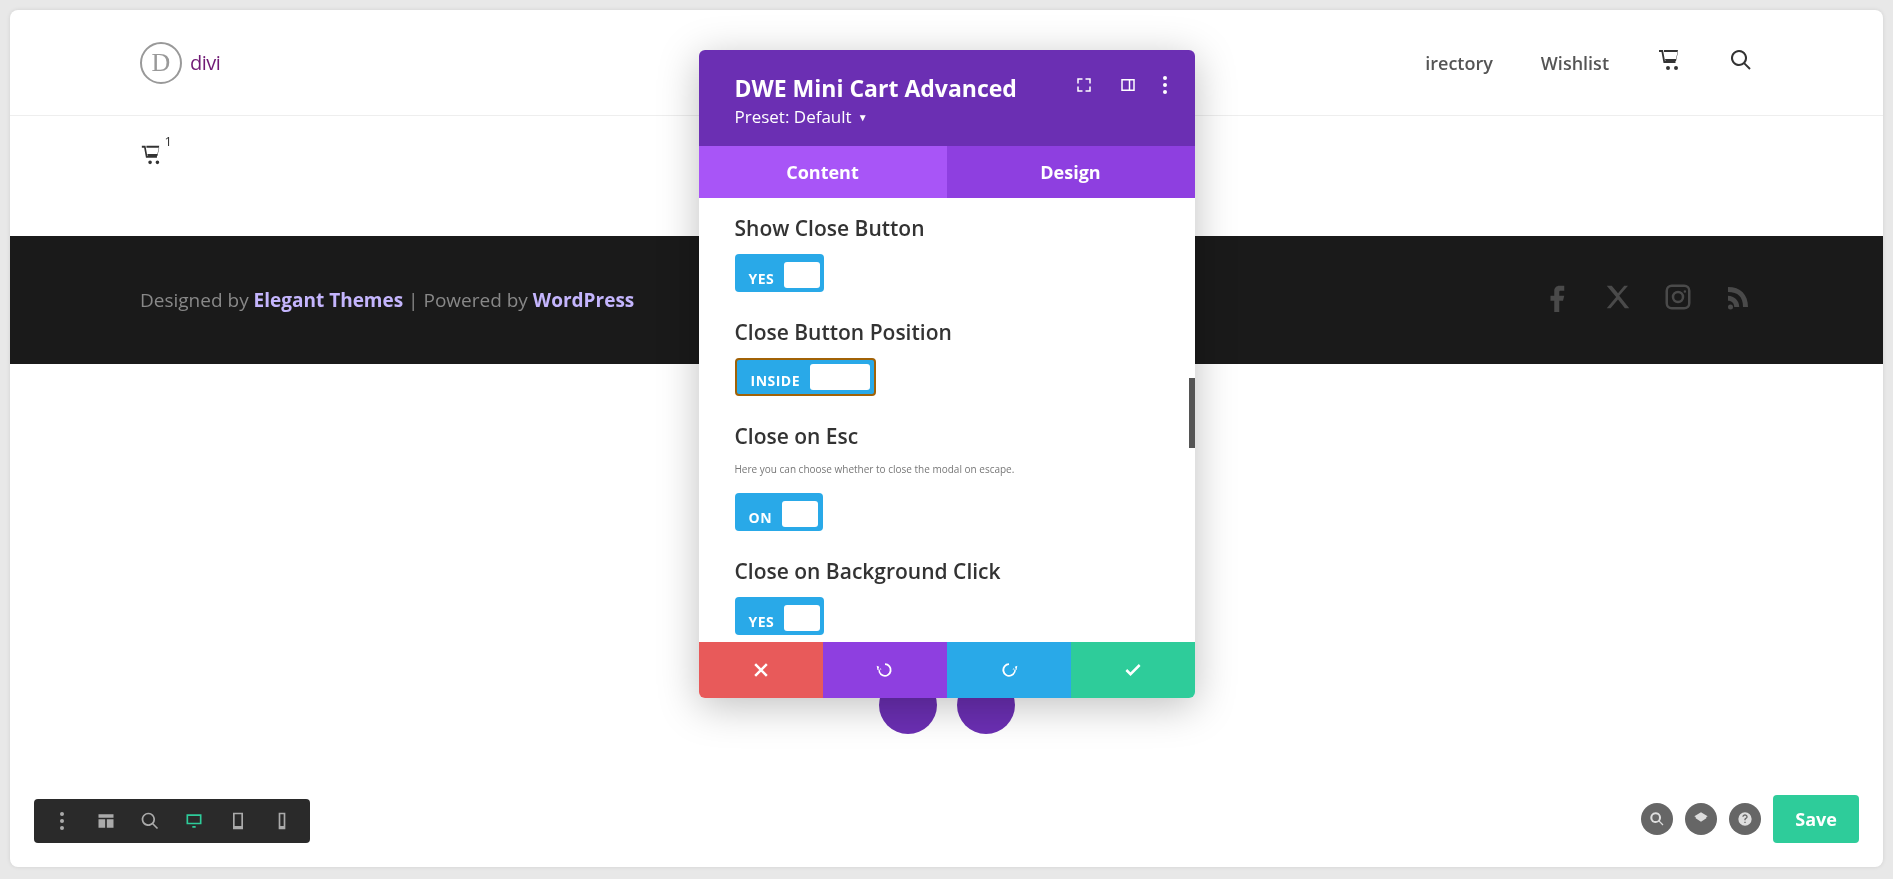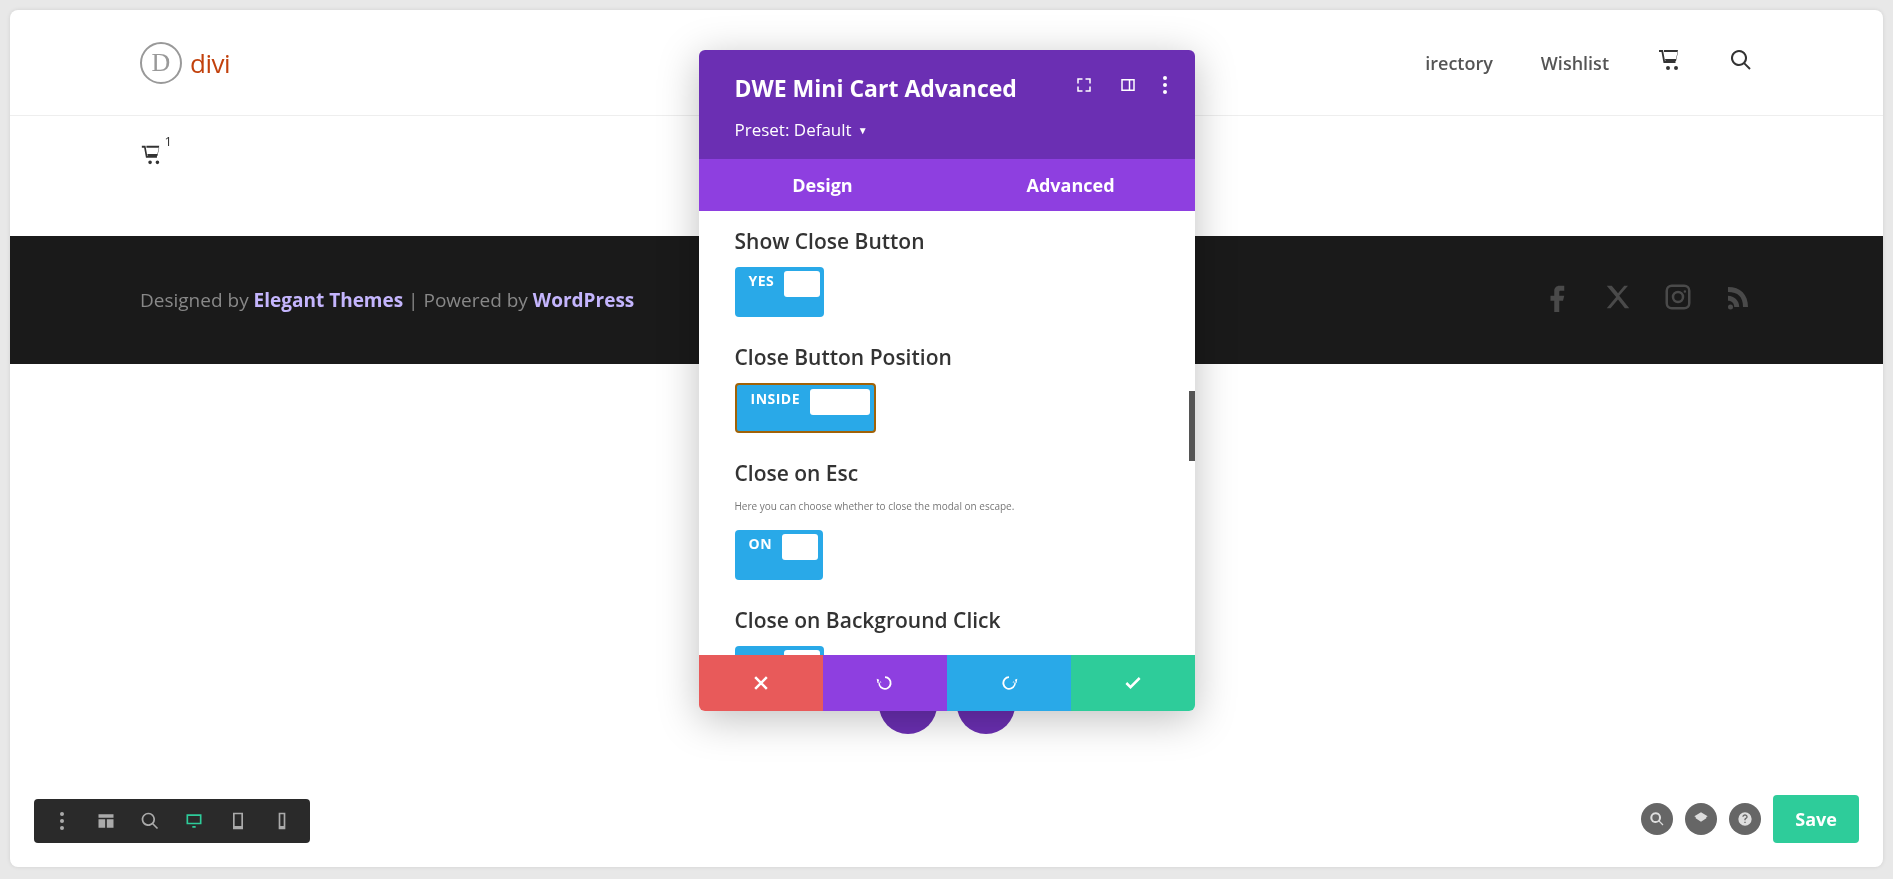--- a/index.html
+++ b/index.html
@@ -10,21 +10,21 @@
 }
 
 
 .header { height: 106px; border-bottom: 1px solid #eee; display: flex; align-items: center; padding: 0 130px; justify-content: space-between; }
 .logo { display: flex; align-items: center; gap: 8px; }
 .logo-circle {
   width: 42px; height: 42px; border: 2px solid #999; border-radius: 50%;
   display: flex; align-items: center; justify-content: center; font-size: 26px; color: #999; font-weight: 400;
   font-family: Georgia, serif;
 }
-.logo-text { font-size: 26px; color: #c2410c; font-weight: 400; letter-spacing: -0.5px; }
+.logo-text { font-size: 20px; color: #701a75; font-weight: 400; letter-spacing: -0.5px; }
 .nav { display: flex; align-items: center; gap: 48px; }
 .nav-item { color: #555; font-size: 18px; font-weight: 600; cursor: pointer; }
 .cart-header-icon svg, .search-header-icon svg { width: 24px; height: 24px; fill: #333; }
 
 
 .page-content { padding: 28px 130px 0; position: relative; }
 .mini-cart-trigger { display: inline-flex; align-items: center; gap: 4px; position: relative; cursor: pointer; }
 .mini-cart-trigger svg { width: 22px; height: 22px; fill: #333; }
 .cart-count { position: absolute; top: -12px; right: -10px; font-size: 13px; color: #333; }
 
@@ -39,39 +39,39 @@
 .footer-icons svg { width: 30px; height: 30px; fill: #4a4a4a; }
 
 
 .modal {
   position: absolute; top: 40px; left: 50%; transform: translateX(-50%);
   width: 496px; background: #fff; border-radius: 6px; box-shadow: 0 8px 40px rgba(0,0,0,0.25);
   overflow: hidden; z-index: 100;
 }
 .modal-header { background: #6b2fb3; color: #fff; padding: 22px 36px 18px; position: relative; }
 .modal-title { font-size: 23px; font-weight: 700; }
-.modal-preset { font-size: 17px; margin-top: 14px; font-weight: 500; display: flex; align-items: center; gap: 6px; cursor: pointer; }
+.modal-preset { font-size: 17px; margin-top: 1px; font-weight: 500; display: flex; align-items: center; gap: 6px; cursor: pointer; }
 .modal-preset-arrow { font-size: 10px; }
 .modal-header-icons { position: absolute; top: 26px; right: 28px; display: flex; gap: 26px; align-items: center; }
 .modal-header-icons > div { cursor: pointer; display: flex; }
 .modal-header-icons svg { width: 18px; height: 18px; fill: #fff; }
 .modal-dots { display: flex; flex-direction: column; gap: 3px; }
 .modal-dots span { width: 4px; height: 4px; background: #fff; border-radius: 50%; }
 
 .modal-tabs { display: flex; background: #8e3fe0; }
 .modal-tab { flex: 1; text-align: center; padding: 14px 0; color: #fff; font-weight: 700; font-size: 18px; cursor: pointer; }
 .modal-tab.active { background: #a855f7; }
 
 .modal-body { padding: 16px 36px 24px; max-height: 444px; overflow-y: auto; position: relative; }
 .setting { margin-bottom: 26px; }
 .setting-label { font-size: 21px; font-weight: 600; color: #333; margin-bottom: 12px; }
 .setting-desc { font-size: 10px; color: #777; font-weight: 500; margin-bottom: 16px; line-height: 1.5; }
 .toggle {
-  display: inline-flex; align-items: flex-start; background: #29a9e8; border-radius: 4px; padding: 4px; cursor: pointer;
-  min-width: 88px; height: 50px;
+  display: inline-flex; align-items: flex-end; background: #29a9e8; border-radius: 4px; padding: 4px; cursor: pointer;
+  min-width: 88px; height: 38px;
 }
 .toggle-label { color: #fff; font-size: 14px; font-weight: 700; padding: 0 10px; letter-spacing: 0.5px; }
 .toggle-knob { background: #fff; height: 26px; width: 36px; border-radius: 3px; }
 .toggle.wide { min-width: 130px; border: 2px solid #a16207; }
 
 .modal-scrollbar-hint {
   position: absolute; right: 0; top: 180px; width: 6px; height: 70px;
   background: #555; border-radius: 0;
 }
 
@@ -189,22 +189,22 @@
           </div>
         <div class="modal-dots">
             <span></span>
             <span></span>
             <span></span>
           </div>
       </div>
     </div>
 
     <div class="modal-tabs">
+      <div class="modal-tab active">Content</div>
       <div class="modal-tab">Design</div>
-      <div class="modal-tab">Advanced</div>
     </div>
 
     <div class="modal-body">
       <div class="setting">
         <div class="setting-label">Show Close Button</div>
         <div class="toggle">
           <span class="toggle-label">YES</span>
           <span class="toggle-knob"></span>
         </div>
       </div>

